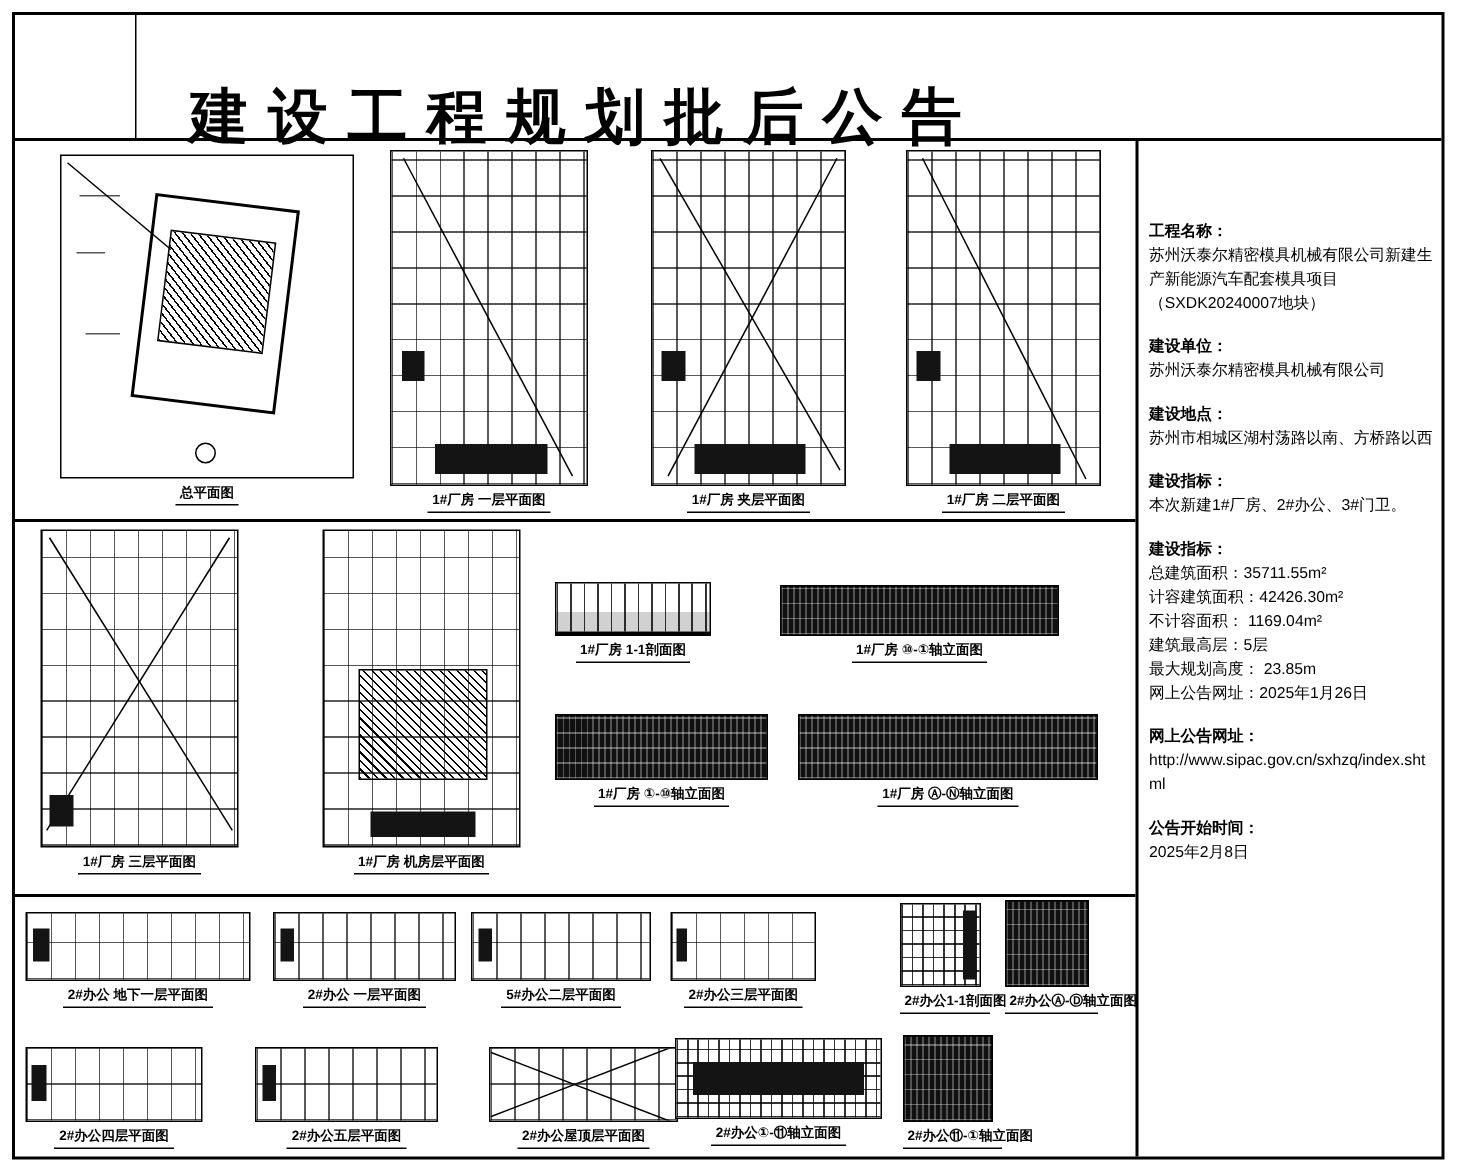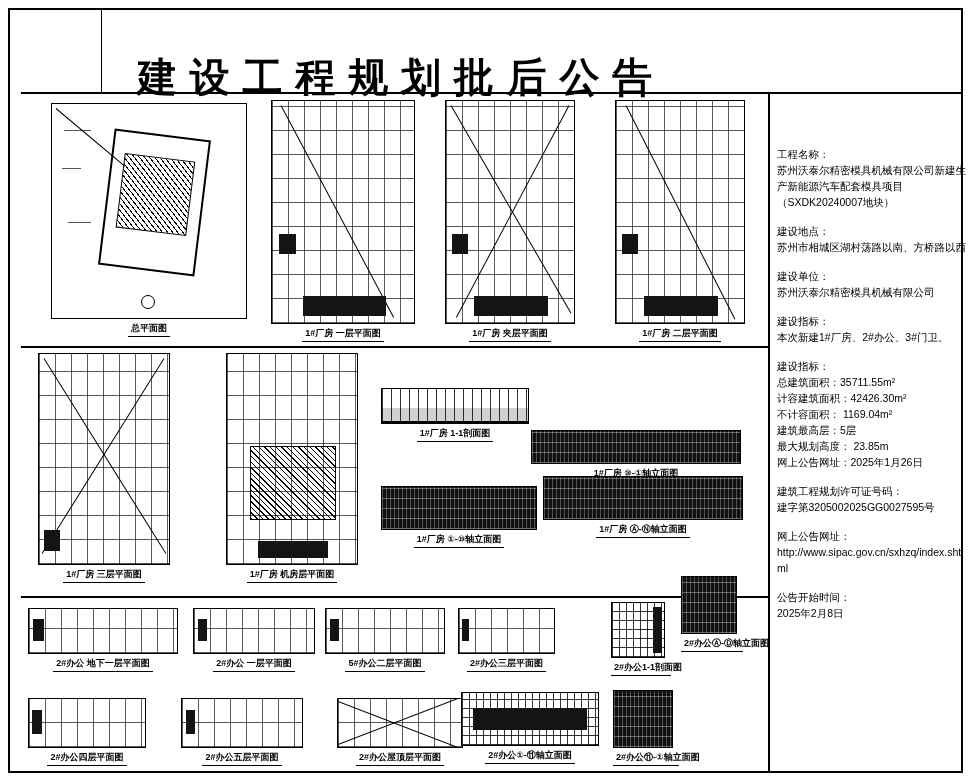--- a/index.html
+++ b/index.html
@@ -1,18 +1,18 @@
 <!DOCTYPE html>
 <html><head>
 <meta charset="utf-8">
 <style>
   html,body{margin:0;padding:0;background:#fff;}
   .page{position:relative;width:971px;height:781px;background:#fff;
         font-family:"Liberation Sans","DejaVu Sans",sans-serif;color:#000;overflow:hidden;}
-  .frame{position:absolute;left:8px;top:8px;right:8px;bottom:8px;border:2px solid #000;padding-left:11px;}
+  .frame{position:absolute;left:8px;top:8px;right:8px;bottom:8px;border:2px solid #000;}
   
   .header{position:relative;height:82px;border-bottom:2px solid #000;}
   .header-left-line{position:absolute;left:80px;top:0;bottom:0;width:0;border-left:1px solid #000;}
   .title{position:absolute;left:0;top:0;width:760px;height:82px;display:flex;align-items:center;justify-content:center;
          font-size:40px;font-weight:bold;letter-spacing:0.32em;white-space:nowrap;}
   
   .body{position:relative;height:677px;}
   .hline{position:absolute;left:0;width:747px;border-top:2px solid #000;}
   .hline1{top:252px;}
   .hline2{top:502px;}
@@ -45,21 +45,21 @@
   i.parcel{position:absolute;left:28%;top:14%;width:48%;height:62%;border:2px solid #000;transform:rotate(7deg);display:block;}
   i.bldg{position:absolute;left:12%;top:16%;right:12%;bottom:28%;border:1.5px solid #000;display:block;
      background:repeating-linear-gradient(45deg,#000 0 1px,transparent 1px 4px);}
   i.ncirc{position:absolute;left:46%;bottom:4%;width:12px;height:12px;border:1.5px solid #000;border-radius:50%;display:block;}
   i.anno{position:absolute;background:#555;display:block;}
   
   .info{position:absolute;left:747px;top:0;bottom:0;width:202px;border-left:2px solid #000;
         box-sizing:border-box;padding:52px 4px 0 7px;font-size:10.5px;line-height:16px;}
   .info .iblock{margin-bottom:13px;}
   .info p{margin:0;white-space:pre-wrap;word-break:break-all;}
-  .info p.lbl{font-weight:normal;}
+  .info p.lbl{font-weight:bold;}
 </style>
 </head>
 <body>
 
 <div class="page">
   <div class="frame">
 
     <div class="header">
       <span class="header-left-line"></span>
       <h1 class="title">建设工程规划批后公告</h1>
@@ -76,21 +76,21 @@
           </i>
           <i class="anno" style="left:6%;top:12%;width:14%;height:1px;"></i>
           <i class="anno" style="left:5%;top:30%;width:10%;height:1px;"></i>
           <i class="anno" style="left:8%;top:55%;width:12%;height:1px;"></i>
           <i class="diag" style="left:2%;top:2%;width:90px;transform:rotate(40deg);"></i>
           <i class="ncirc"></i>
         </div>
         <figcaption class="cap">总平面图</figcaption>
       </figure>
 
-      <figure class="dwg" style="left:250px;top:6px;width:144px;">
+      <figure class="dwg" style="left:250px;top:6px;width:132px;">
         <div class="g g-plan" style="height:224px;">
           <i class="diag" style="left:6%;top:2%;width:240px;transform:rotate(62deg);"></i>
           <i class="blob" style="left:22%;bottom:3%;width:58%;height:9%;"></i>
           <i class="blob" style="left:5%;top:60%;width:12%;height:9%;"></i>
         </div>
         <figcaption class="cap">1#厂房 一层平面图</figcaption>
       </figure>
 
       <figure class="dwg" style="left:424px;top:6px;width:130px;">
         <div class="g g-plan" style="height:224px;">
@@ -121,31 +121,31 @@
       </figure>
 
       <figure class="dwg" style="left:205px;top:259px;width:132px;">
         <div class="g g-plan" style="height:212px;">
           <i class="hatch" style="left:18%;top:44%;width:64%;height:34%;"></i>
           <i class="blob" style="left:24%;bottom:3%;width:54%;height:8%;"></i>
         </div>
         <figcaption class="cap">1#厂房 机房层平面图</figcaption>
       </figure>
 
-      <figure class="dwg" style="left:360px;top:294px;width:148px;">
+      <figure class="dwg" style="left:360px;top:294px;width:104px;">
         <div class="g g-section" style="height:36px;"></div>
         <figcaption class="cap">1#厂房 1-1剖面图</figcaption>
       </figure>
 
-      <figure class="dwg" style="left:510px;top:296px;width:210px;margin-top:40px;">
+      <figure class="dwg" style="left:510px;top:296px;width:186px;">
         <div class="g g-elev" style="height:34px;"></div>
         <figcaption class="cap">1#厂房 ⑩-①轴立面图</figcaption>
       </figure>
 
-      <figure class="dwg" style="left:360px;top:392px;width:156px;">
+      <figure class="dwg" style="left:360px;top:382px;width:142px;">
         <div class="g g-elev" style="height:44px;"></div>
         <figcaption class="cap">1#厂房 ①-⑩轴立面图</figcaption>
       </figure>
 
       <figure class="dwg" style="left:522px;top:382px;width:200px;">
         <div class="g g-elev" style="height:44px;"></div>
         <figcaption class="cap">1#厂房 Ⓐ-Ⓝ轴立面图</figcaption>
       </figure>
 
       <figure class="dwg" style="left:7px;top:514px;width:150px;">
@@ -176,21 +176,21 @@
         <figcaption class="cap">2#办公三层平面图</figcaption>
       </figure>
 
       <figure class="dwg" style="left:590px;top:508px;width:54px;">
         <div class="g g-grid" style="height:56px;">
           <i class="blob" style="right:4%;top:8%;width:18%;height:84%;"></i>
         </div>
         <figcaption class="cap">2#办公1-1剖面图</figcaption>
       </figure>
 
-      <figure class="dwg" style="left:660px;top:482px;width:56px;">
+      <figure class="dwg" style="left:660px;top:506px;width:56px;">
         <div class="g g-elev" style="height:58px;"></div>
         <figcaption class="cap">2#办公Ⓐ-Ⓓ轴立面图</figcaption>
       </figure>
 
       <figure class="dwg" style="left:7px;top:604px;width:118px;">
         <div class="g g-plan" style="height:50px;">
           <i class="blob" style="left:3%;top:22%;width:8%;height:50%;"></i>
         </div>
         <figcaption class="cap">2#办公四层平面图</figcaption>
       </figure>
@@ -223,45 +223,41 @@
       </figure>
 
       <aside class="info">
         <div class="iblock">
           <p class="lbl">工程名称：</p>
           <p class="val">苏州沃泰尔精密模具机械有限公司新建生</p>
           <p class="val">产新能源汽车配套模具项目</p>
           <p class="val">（SXDK20240007地块）</p>
         </div>
         <div class="iblock">
+          <p class="lbl">建设单位：</p>
+          <p class="val">苏州沃泰尔精密模具机械有限公司</p>
+        </div>
+        <div class="iblock">
           <p class="lbl">建设地点：</p>
           <p class="val">苏州市相城区湖村荡路以南、方桥路以西</p>
-        </div>
-        <div class="iblock">
-          <p class="lbl">建设单位：</p>
-          <p class="val">苏州沃泰尔精密模具机械有限公司</p>
         </div>
         <div class="iblock">
           <p class="lbl">建设指标：</p>
           <p class="val">本次新建1#厂房、2#办公、3#门卫。</p>
         </div>
         <div class="iblock">
           <p class="lbl">建设指标：</p>
           <p class="val">总建筑面积：35711.55m²</p>
           <p class="val">计容建筑面积：42426.30m²</p>
           <p class="val">不计容面积： 1169.04m²</p>
           <p class="val">建筑最高层：5层</p>
           <p class="val">最大规划高度： 23.85m</p>
           <p class="val">网上公告网址：2025年1月26日</p>
         </div>
         <div class="iblock">
-          <p class="lbl">建筑工程规划许可证号码：</p>
-          <p class="val">建字第3205002025GG0027595号</p>
-        </div>
-        <div class="iblock">
           <p class="lbl">网上公告网址：</p>
           <p class="val">http://www.sipac.gov.cn/sxhzq/index.shtml</p>
         </div>
         <div class="iblock">
           <p class="lbl">公告开始时间：</p>
           <p class="val">2025年2月8日</p>
         </div>
       </aside>
 
     </div>

